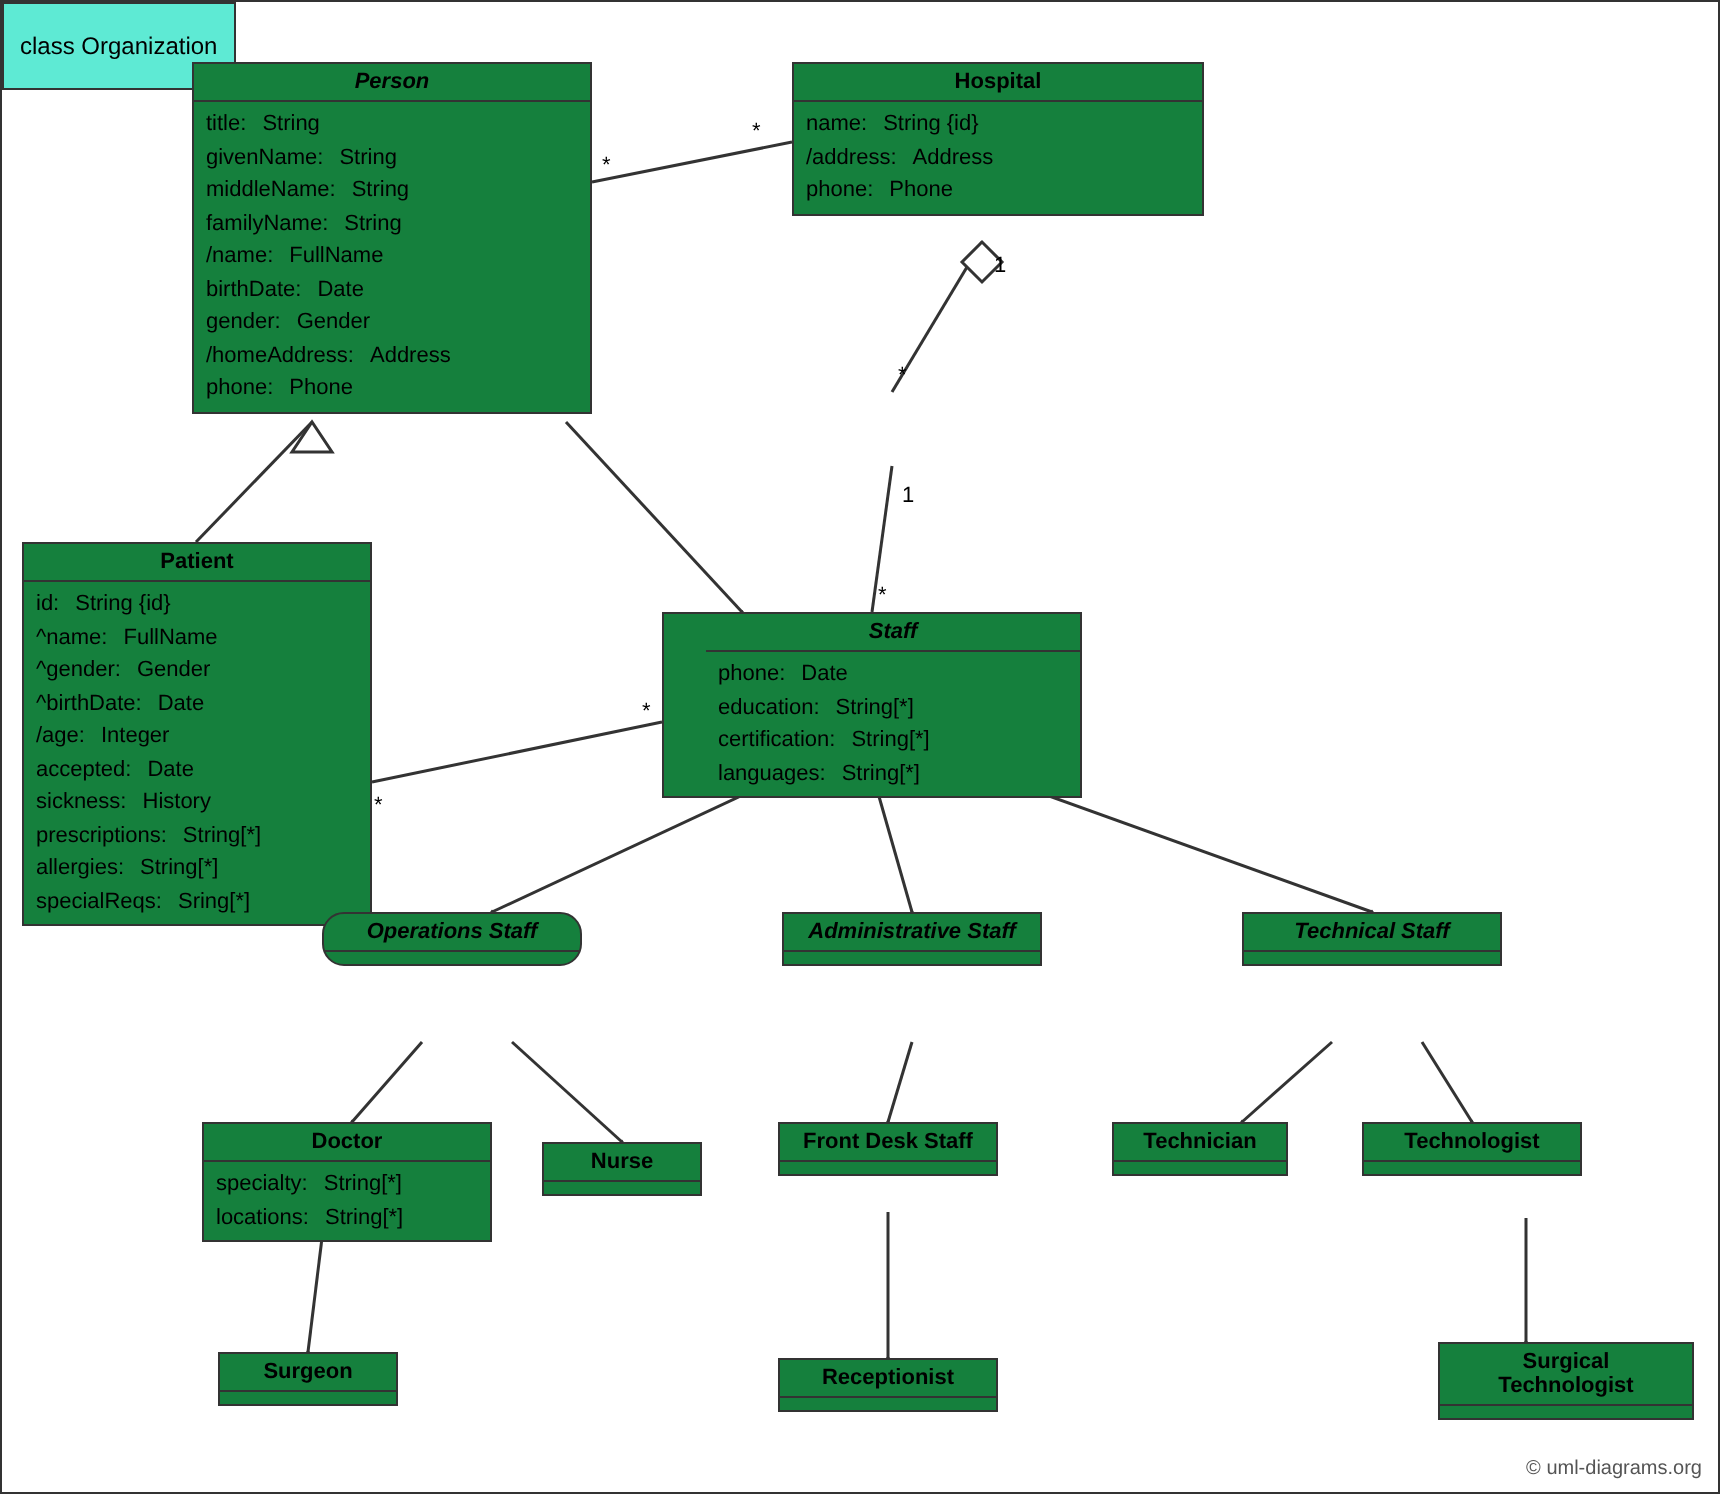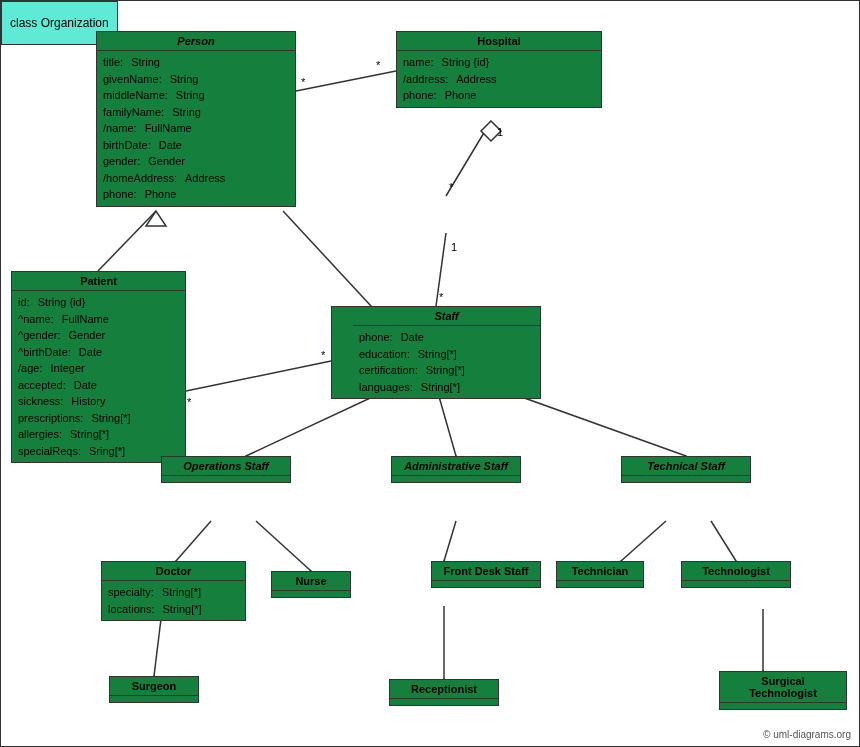--- a/index.html
+++ b/index.html
@@ -256,21 +256,21 @@
           <span class="attr-name">certification:</span>
           <span class="attr-type">String[*]</span>
         </div>
       <div class="attr-row">
           <span class="attr-name">languages:</span>
           <span class="attr-type">String[*]</span>
         </div>
     </div>
   </div>
 
-  <div class="uml-class" style="left:160px; top:455px; width:130px;">
+  <div class="uml-class" style="left:160px; top:455px; width:130px;border-radius:11px;">
     <div class="class-name italic">
       <em>Operations Staff</em>
     </div>
     <div class="class-attrs" style="min-height:6px;"></div>
   </div>
 
   <div class="uml-class" style="left:390px; top:455px; width:130px;">
     <div class="class-name italic">
       <em>Administrative Staff</em>
     </div>
@@ -296,21 +296,21 @@
           <span class="attr-type">String[*]</span>
         </div>
     </div>
   </div>
 
   <div class="uml-class" style="left:270px; top:570px; width:80px;">
     <div class="class-name">Nurse</div>
     <div class="class-attrs" style="min-height:6px;"></div>
   </div>
 
-  <div class="uml-class" style="left:388px; top:560px; width:110px;margin-left:42px;">
+  <div class="uml-class" style="left:388px; top:560px; width:110px;">
     <div class="class-name">Front Desk Staff</div>
     <div class="class-attrs" style="min-height:6px;"></div>
   </div>
 
   <div class="uml-class" style="left:555px; top:560px; width:88px;">
     <div class="class-name">Technician</div>
     <div class="class-attrs" style="min-height:6px;"></div>
   </div>
 
   <div class="uml-class" style="left:680px; top:560px; width:110px;">

